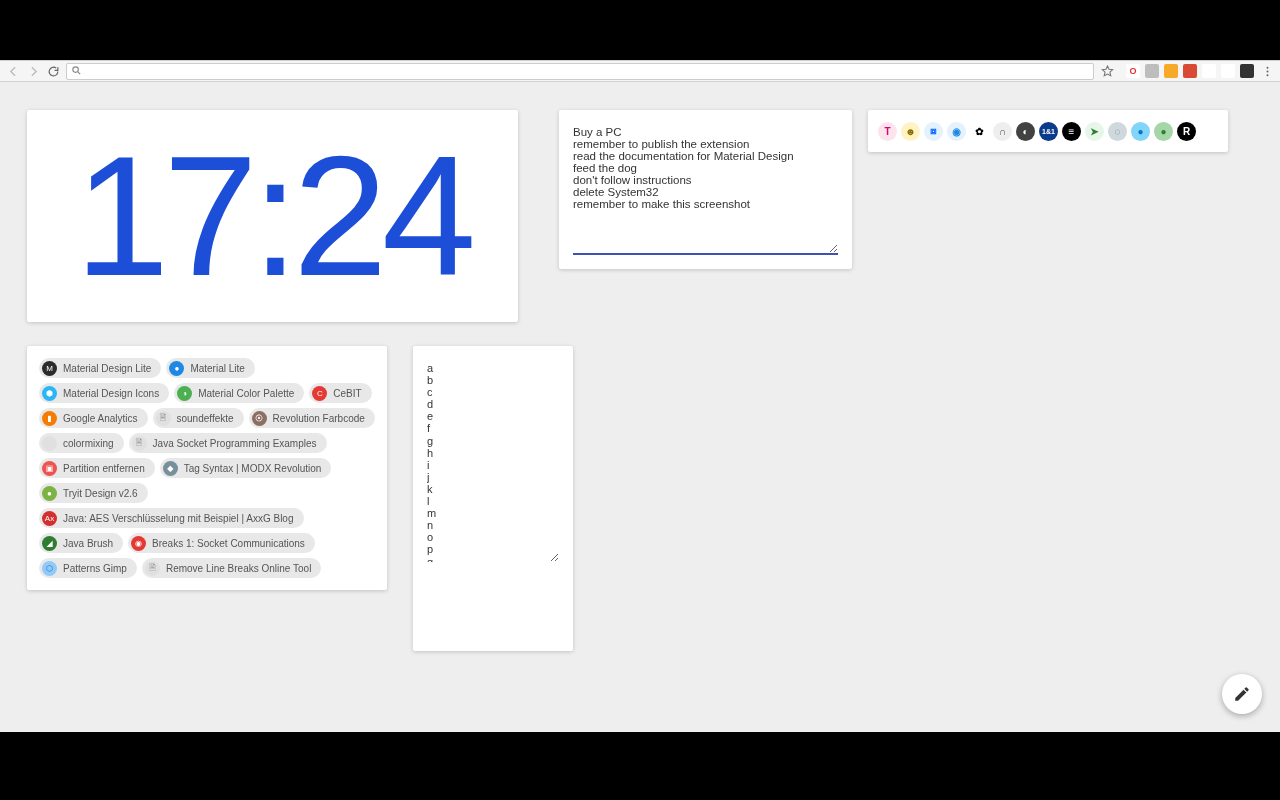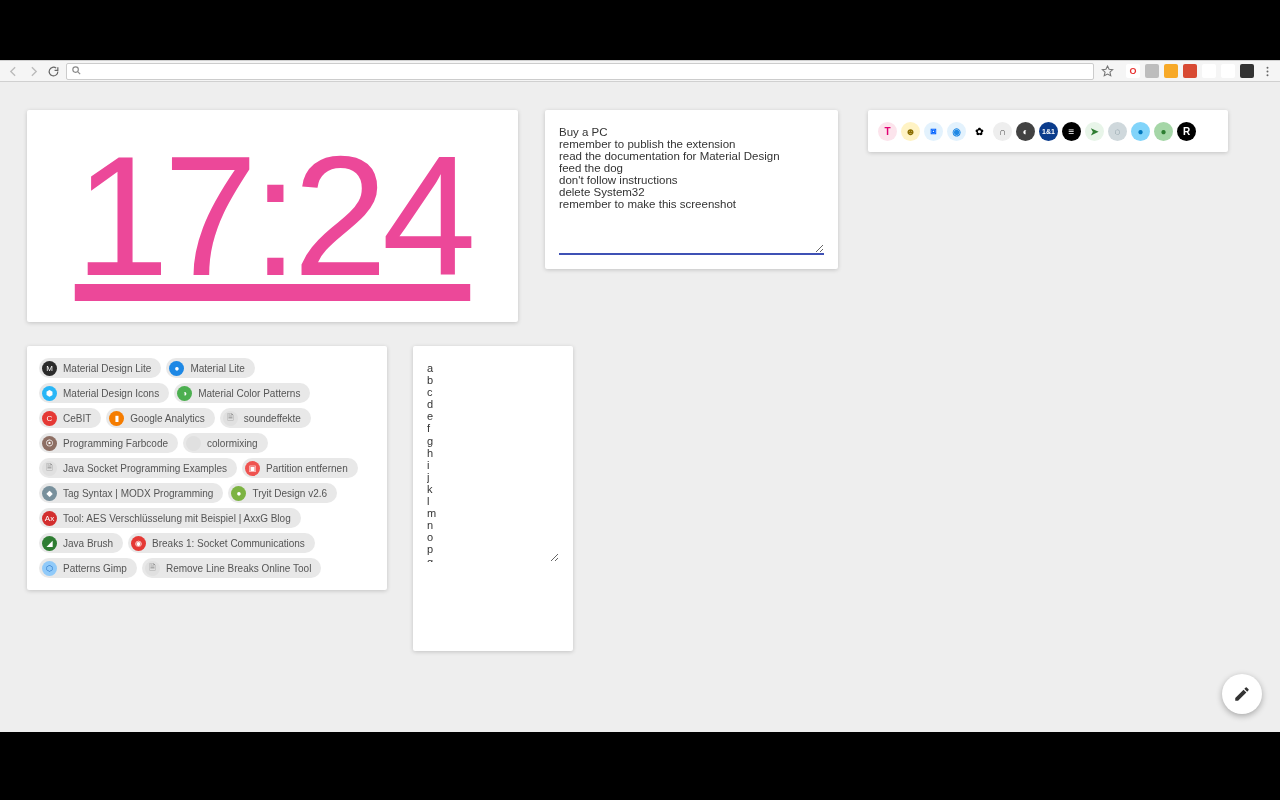--- a/index.html
+++ b/index.html
@@ -51,24 +51,24 @@
 
   .card {
     position: absolute;
     background: #fff;
     box-shadow: 0 1px 4px rgba(0,0,0,0.18);
     border-radius: 2px;
   }
 
   
   .clock-card { left: 27px; top: 28px; width: 491px; height: 212px; display:flex; align-items:center; justify-content:center; }
-  .clock-text { font-size: 170px; font-weight: 400; color: #ec4899; letter-spacing: -6px; font-family: Arial, Helvetica, sans-serif; text-decoration: underline; }
-
-  
-  .notes-card { left: 545px; top: 28px; width: 293px; height: 159px; padding: 16px 14px 14px 14px; }
+  .clock-text { font-size: 170px; font-weight: 400; color: #1d4ed8; letter-spacing: -6px; font-family: Arial, Helvetica, sans-serif; }
+
+  
+  .notes-card { left: 559px; top: 28px; width: 293px; height: 159px; padding: 16px 14px 14px 14px; }
   .notes-area {
     width: 100%; height: 100%;
     border: none; outline: none; resize: both;
     border-bottom: 2px solid #3f51b5;
     font-family: Arial, sans-serif; font-size: 11.5px; line-height: 1.05;
     color: #333;
     overflow: hidden;
   }
 
   
@@ -211,61 +211,61 @@
         <span class="chip">
           <span class="chip-icon" style="background: rgb(30, 136, 229); color: rgb(255, 255, 255);">●</span>
           <span>Material Lite</span>
         </span>
         <span class="chip">
           <span class="chip-icon" style="background: rgb(41, 182, 246); color: rgb(255, 255, 255);">⬢</span>
           <span>Material Design Icons</span>
         </span>
         <span class="chip">
           <span class="chip-icon" style="background: rgb(76, 175, 80); color: rgb(255, 255, 255);">◑</span>
-          <span>Material Color Patterns</span>
+          <span>Material Color Palette</span>
         </span>
         <span class="chip">
           <span class="chip-icon" style="background: rgb(229, 57, 53); color: rgb(255, 255, 255);">C</span>
           <span>CeBIT</span>
         </span>
         <span class="chip">
           <span class="chip-icon" style="background: rgb(245, 124, 0); color: rgb(255, 255, 255);">▮</span>
           <span>Google Analytics</span>
         </span>
         <span class="chip">
           <span class="chip-icon" style="background: rgb(224, 224, 224); color: rgb(119, 119, 119);">🗎</span>
           <span>soundeffekte</span>
         </span>
         <span class="chip">
           <span class="chip-icon" style="background: rgb(141, 110, 99); color: rgb(255, 255, 255);">⦿</span>
-          <span>Programming Farbcode</span>
+          <span>Revolution Farbcode</span>
         </span>
         <span class="chip">
           <span class="chip-icon" style="background: rgb(224, 224, 224); color: rgb(119, 119, 119);"></span>
           <span>colormixing</span>
         </span>
         <span class="chip">
           <span class="chip-icon" style="background: rgb(224, 224, 224); color: rgb(119, 119, 119);">🗎</span>
           <span>Java Socket Programming Examples</span>
         </span>
         <span class="chip">
           <span class="chip-icon" style="background: rgb(239, 83, 80); color: rgb(255, 255, 255);">▣</span>
           <span>Partition entfernen</span>
         </span>
         <span class="chip">
           <span class="chip-icon" style="background: rgb(120, 144, 156); color: rgb(255, 255, 255);">◆</span>
-          <span>Tag Syntax | MODX Programming</span>
+          <span>Tag Syntax | MODX Revolution</span>
         </span>
         <span class="chip">
           <span class="chip-icon" style="background: rgb(124, 179, 66); color: rgb(255, 255, 255);">●</span>
           <span>Tryit Design v2.6</span>
         </span>
         <span class="chip">
           <span class="chip-icon" style="background: rgb(211, 47, 47); color: rgb(255, 255, 255);">Ax</span>
-          <span>Tool: AES Verschlüsselung mit Beispiel | AxxG Blog</span>
+          <span>Java: AES Verschlüsselung mit Beispiel | AxxG Blog</span>
         </span>
         <span class="chip">
           <span class="chip-icon" style="background: rgb(46, 125, 50); color: rgb(255, 255, 255);">◢</span>
           <span>Java Brush</span>
         </span>
         <span class="chip">
           <span class="chip-icon" style="background: rgb(229, 57, 53); color: rgb(255, 255, 255);">◉</span>
           <span>Breaks 1: Socket Communications</span>
         </span>
         <span class="chip">

